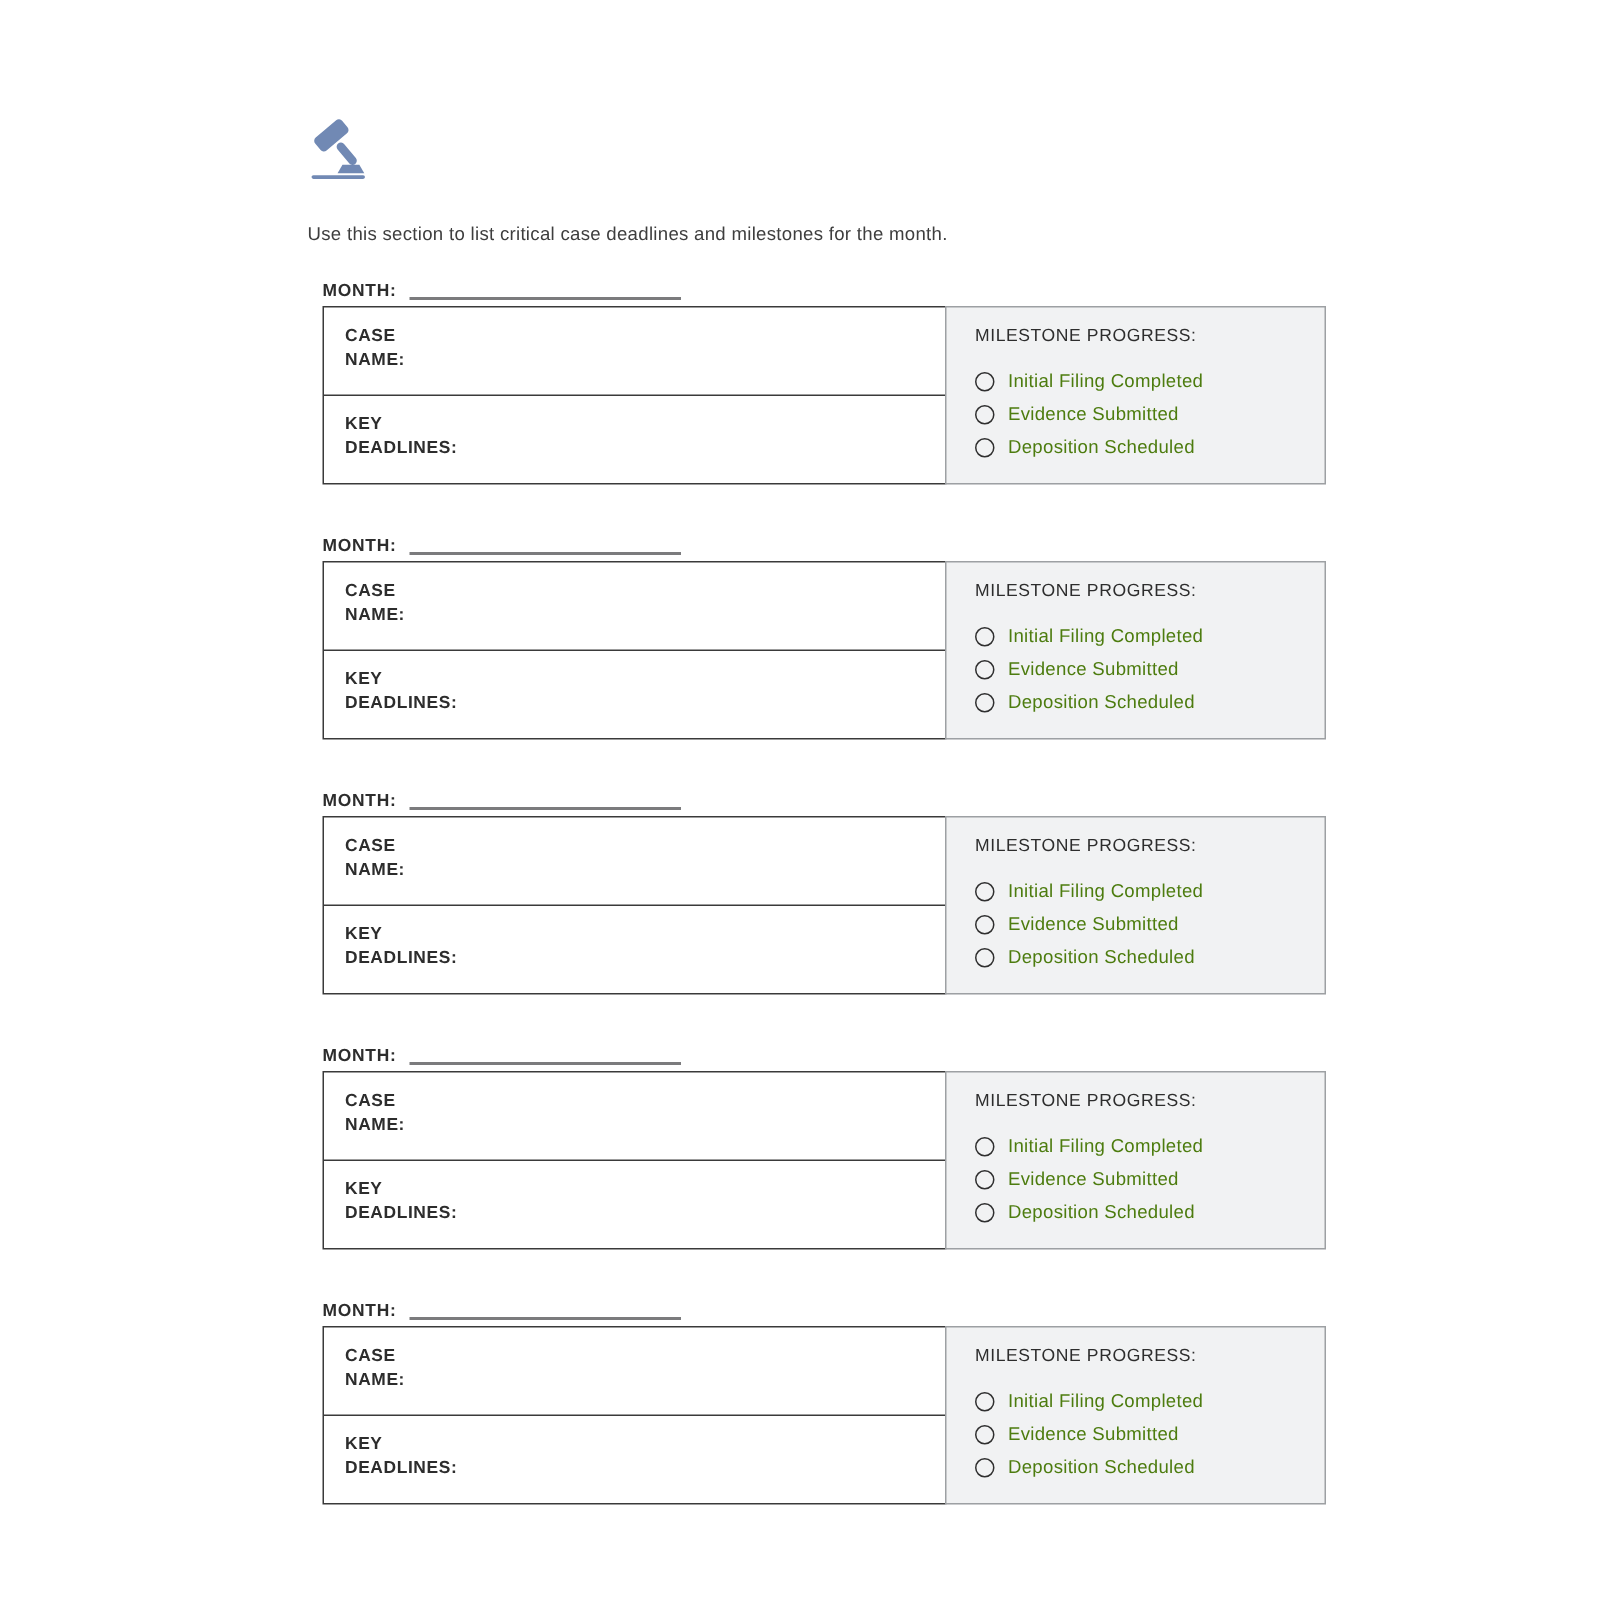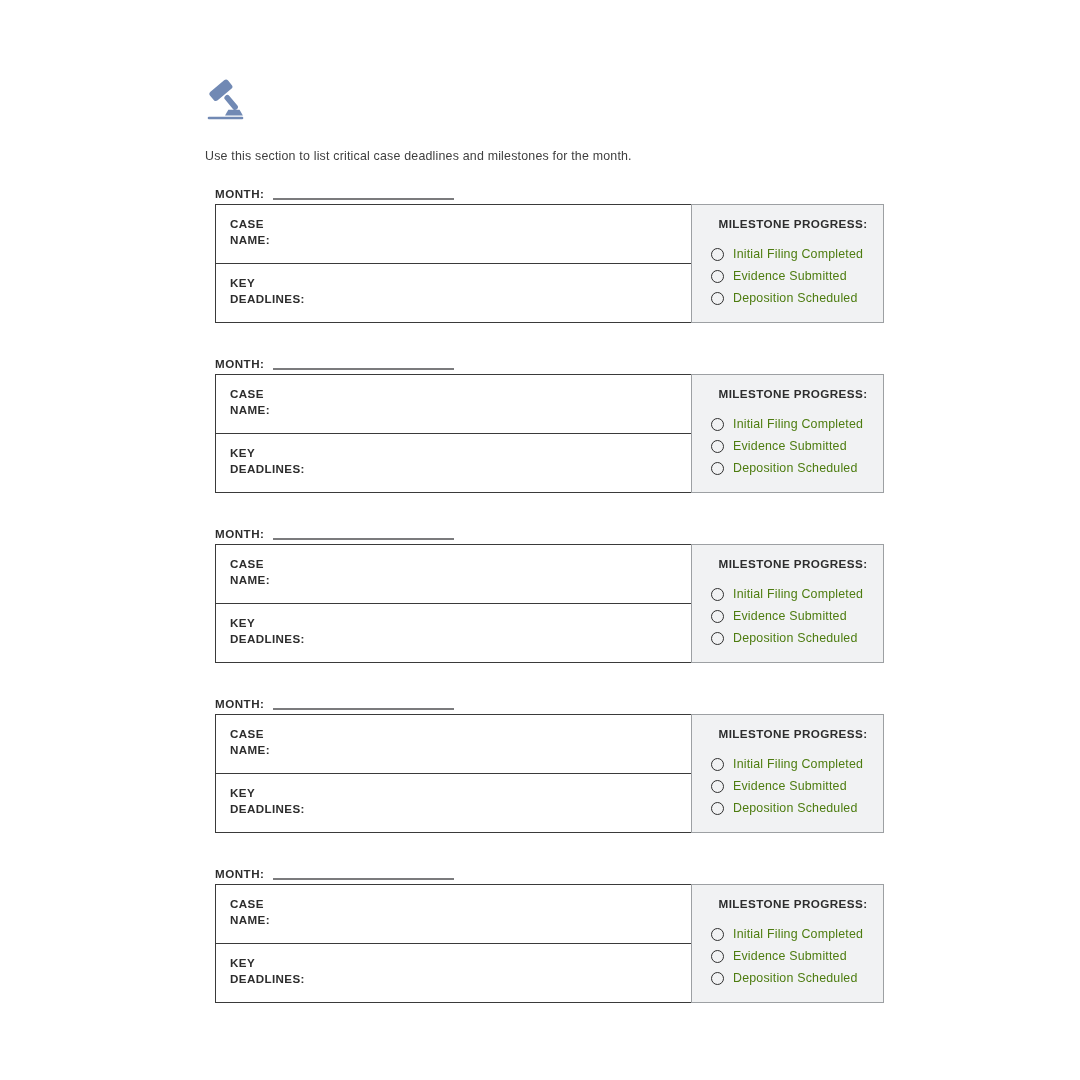--- a/index.html
+++ b/index.html
@@ -17,31 +17,31 @@
   .sections { position:absolute; left:205px; top:181px; width:670px;margin-left:10px; }
   .section { margin-bottom:28px; }
 
   .month-row { height:19px; margin-bottom:4px; display:flex; align-items:flex-end; }
   .month-label { font-size:11.6px; font-weight:bold; letter-spacing:0.5px;
                  color:#2d2d2d; line-height:13px; }
   .month-line { display:inline-block; width:181px; height:15px; margin-left:9px;
                 border-bottom:2px solid #7b7b7d; font-size:11.6px; color:#2d2d2d; }
 
   .row-box { display:flex; align-items:stretch; height:119px; width:669px; }
-  .fields { width:477px; border:1.4px solid #3a3a3a; background:#ffffff;
+  .fields { width:416px; border:1.4px solid #3a3a3a; background:#ffffff;
             display:flex; flex-direction:column; }
   .field-cell { flex:1; padding:11px 10px 0 14px; }
   .field-cell.first { border-bottom:1.4px solid #3a3a3a; }
   .field-label { font-size:11.6px; font-weight:bold; letter-spacing:0.4px;
                  line-height:15.5px; color:#2d2d2d; }
 
   .panel { flex:1; margin-left:-1px; background:#f1f2f3; border:1px solid #9da0a3;
            padding:12px 8px 0 19px; }
-  .panel-heading { font-size:11.7px; font-weight:bold; letter-spacing:0.4px;
-                   color:#2d2d2d; margin-bottom:17px;text-align:center; }
+  .panel-heading { font-size:11.7px; font-weight:normal; letter-spacing:0.4px;
+                   color:#2d2d2d; margin-bottom:17px; }
   .radio-row { display:flex; align-items:center; gap:9px; margin-bottom:8px; }
   .radio-circle { width:13px; height:13px; border:1.4px solid #2f2f2f;
                   border-radius:50%; background:transparent; flex:0 0 13px; }
   .radio-label { font-size:12.4px; color:#4d7c0f; letter-spacing:0.2px;
                  white-space:nowrap; }
 </style>
 </head>
 <body>
 
 <div class="header-row">

